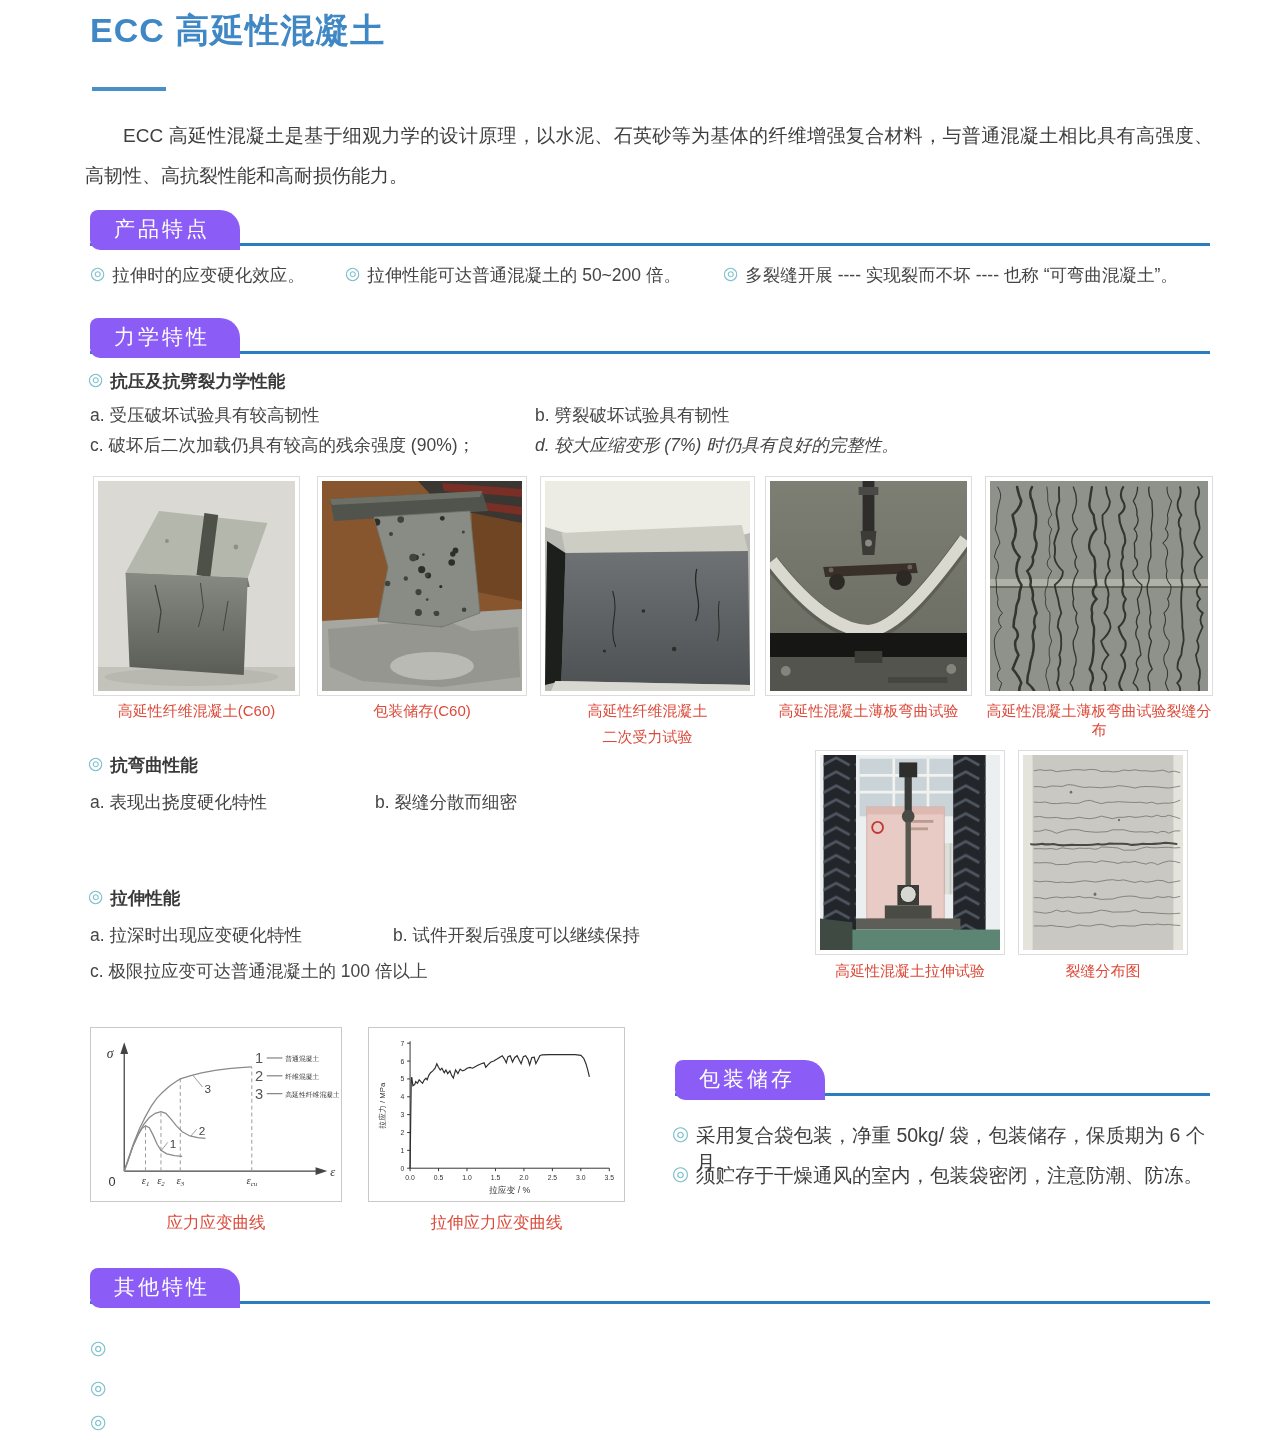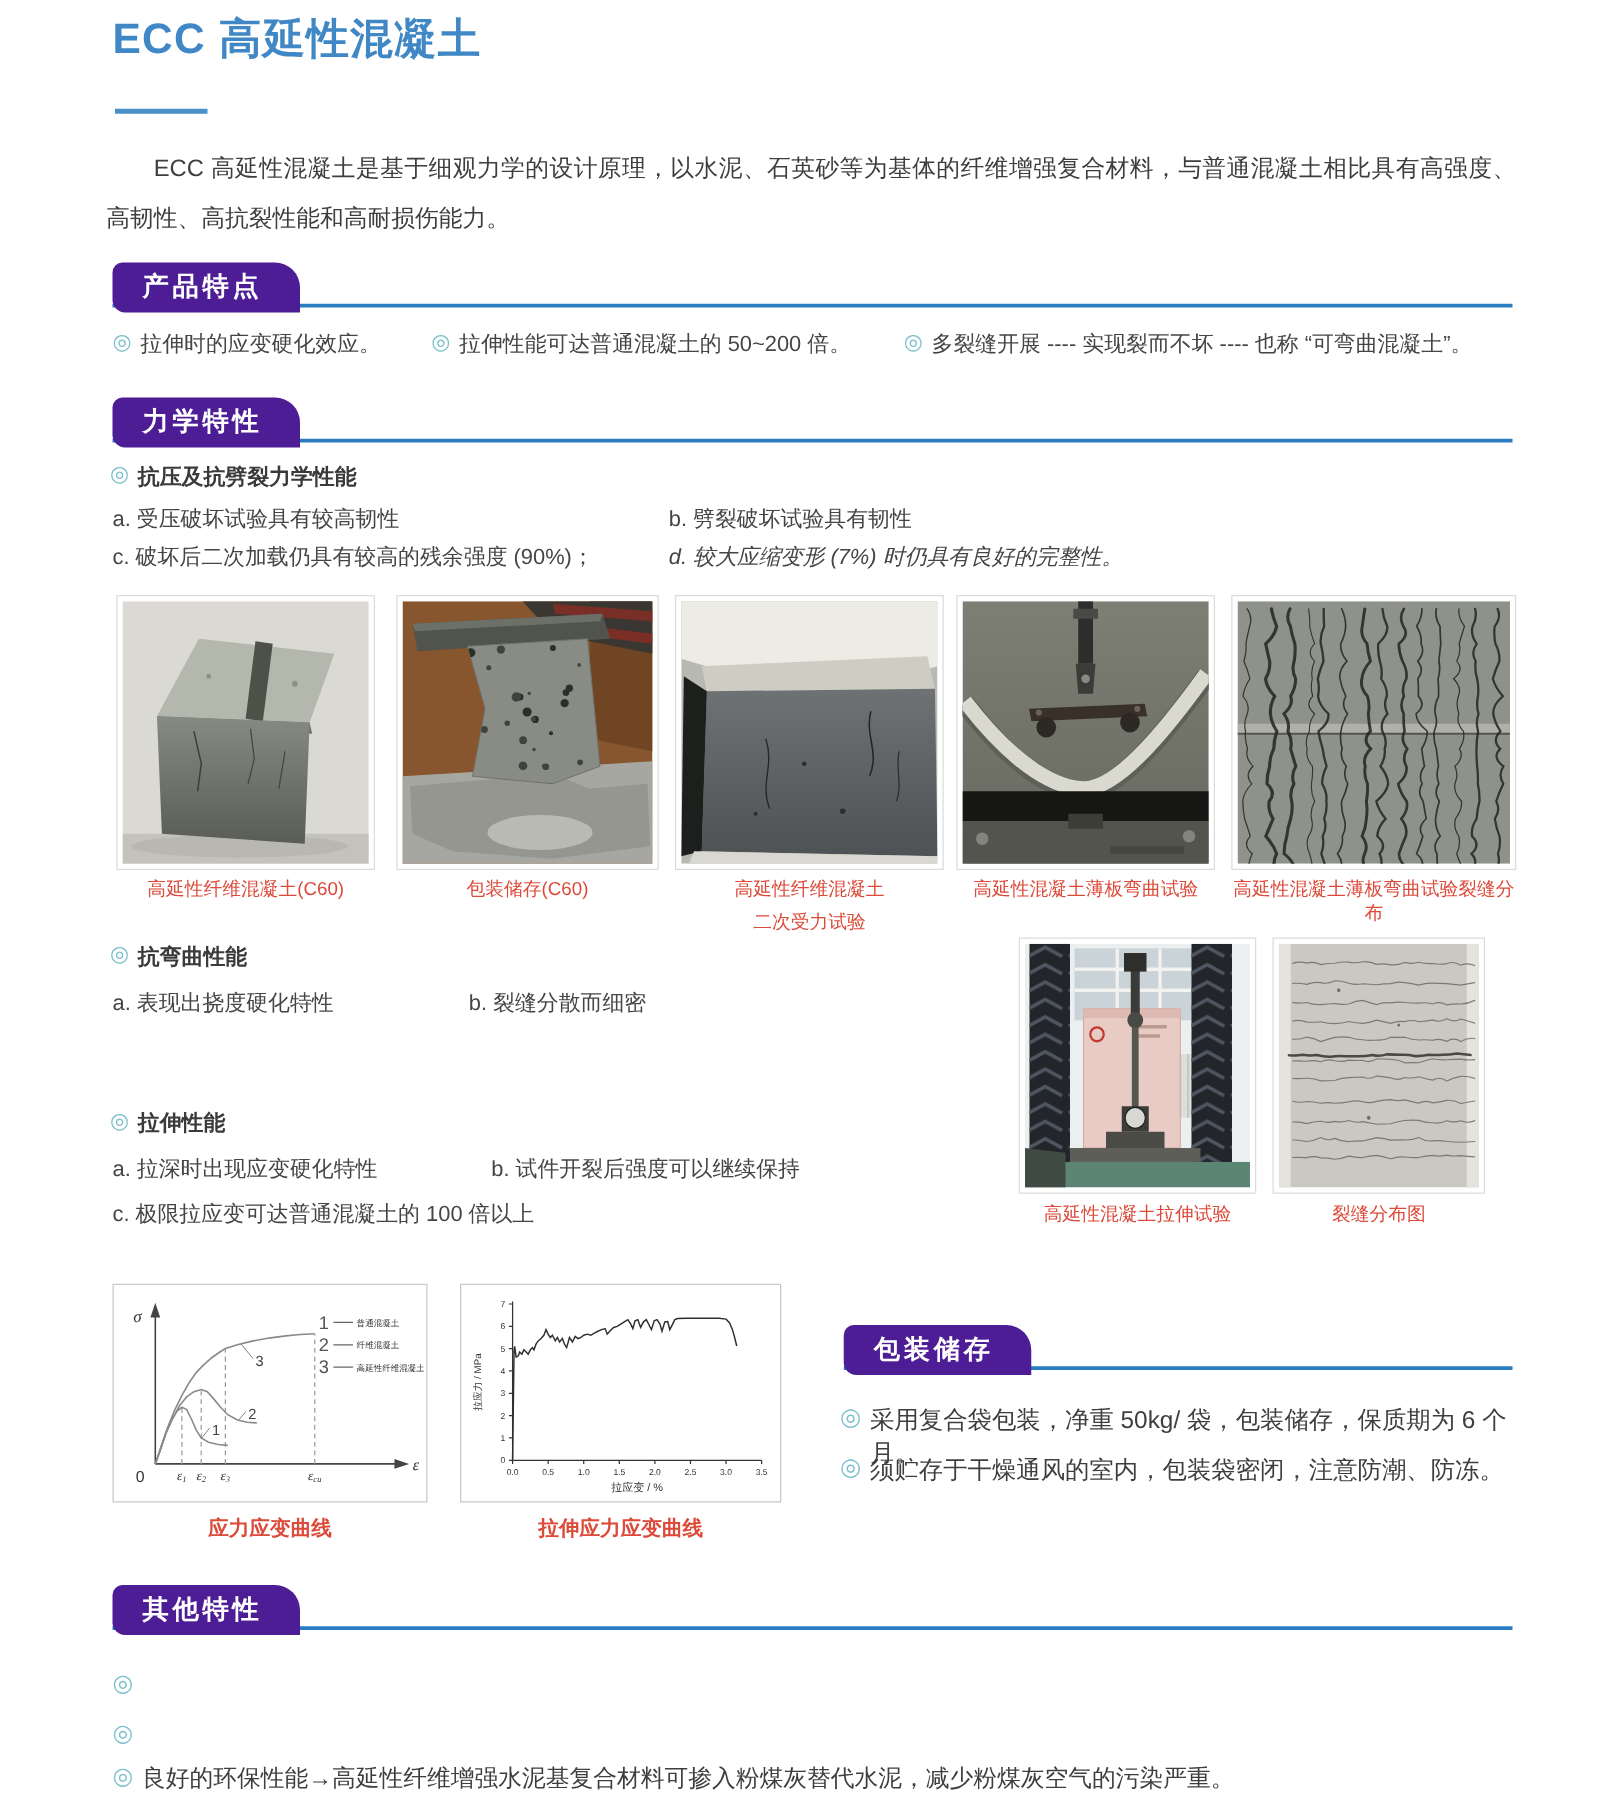--- a/index.html
+++ b/index.html
@@ -4,34 +4,34 @@
 <style>
   html,body{margin:0;padding:0;}
   body{
     width:1279px;height:1454px;position:relative;background:#ffffff;
     font-family:"Liberation Sans","DejaVu Sans",sans-serif;color:#3e3e3e;overflow:hidden;
   }
   .abs{position:absolute;}
   .page-title{left:90px;top:8px;font-size:34px;font-weight:700;color:#3f88c5;letter-spacing:1px;}
   .title-underline{left:92px;top:87px;width:74px;height:4px;background:#4a90c8;}
   .intro{left:85px;top:116px;width:1128px;font-size:19px;line-height:40px;color:#3e3e3e;text-indent:2em;text-align:justify;}
-  .sec-tab{position:absolute;background:#4c1d95;color:#fff;font-size:21px;font-weight:700;letter-spacing:3px;
+  .sec-tab{position:absolute;background:#8b5cf6;color:#fff;font-size:21px;font-weight:400;letter-spacing:3px;
     padding:5px 30px 7px 24px;border-radius:8px 20px 0 10px;z-index:2;}
   .sec-line{position:absolute;height:3px;background:#2a7dc0;z-index:1;}
   .bullet{display:flex;align-items:flex-start;gap:7px;}
   .bi{color:#7cc0cd;flex:0 0 auto;line-height:inherit;}
   .feat{font-size:17.5px;color:#454545;}
   .subhead{font-size:17.5px;font-weight:700;color:#3a3a3a;}
   .abcline{font-size:17.5px;color:#454545;}
   .photo-fig{position:absolute;background:#fff;border:1px solid #dcdcdc;padding:4px;box-sizing:border-box;}
   .photo-fig svg{display:block;width:100%;height:100%;}
   .pcap{position:absolute;text-align:center;color:#dc4a3a;font-size:15px;}
   .chart-fig{position:absolute;background:#fff;border:1px solid #c9c9c9;box-sizing:border-box;padding:2px;}
   .chart-fig svg{display:block;width:100%;height:100%;}
-  .ccap{position:absolute;text-align:center;color:#dc4a3a;font-size:16.5px;font-weight:700;}
+  .ccap{position:absolute;text-align:center;color:#dc4a3a;font-size:16.5px;font-weight:400;}
   .pk{font-size:19.5px;color:#3e3e3e;}
   .ot{font-size:19px;color:#3e3e3e;}
 </style>
 </head>
 <body>
 
 <div class="abs page-title">ECC 高延性混凝土</div>
 <div class="abs title-underline"></div>
 <div class="abs intro">ECC 高延性混凝土是基于细观力学的设计原理，以水泥、石英砂等为基体的纤维增强复合材料，与普通混凝土相比具有高强度、高韧性、高抗裂性能和高耐损伤能力。</div>
 
@@ -396,14 +396,13 @@
 </div>
 <div class="sec-line" style="left:90px;top:1301px;width:1120px;"></div>
 <div class="abs ot bullet" style="left:90px;top:1336px;width:1125px;">
   <span class="bi">◎</span>
 </div>
 <div class="abs ot bullet" style="left:90px;top:1376px;width:1125px;">
   <span class="bi">◎</span>
 </div>
 <div class="abs ot bullet" style="left:90px;top:1410px;width:1125px;">
   <span class="bi">◎</span>
-  <span>良好的环保性能→高延性纤维增强水泥基复合材料可掺入粉煤灰替代水泥，减少粉煤灰空气的污染严重。</span>
 </div>
 
 </body></html>

